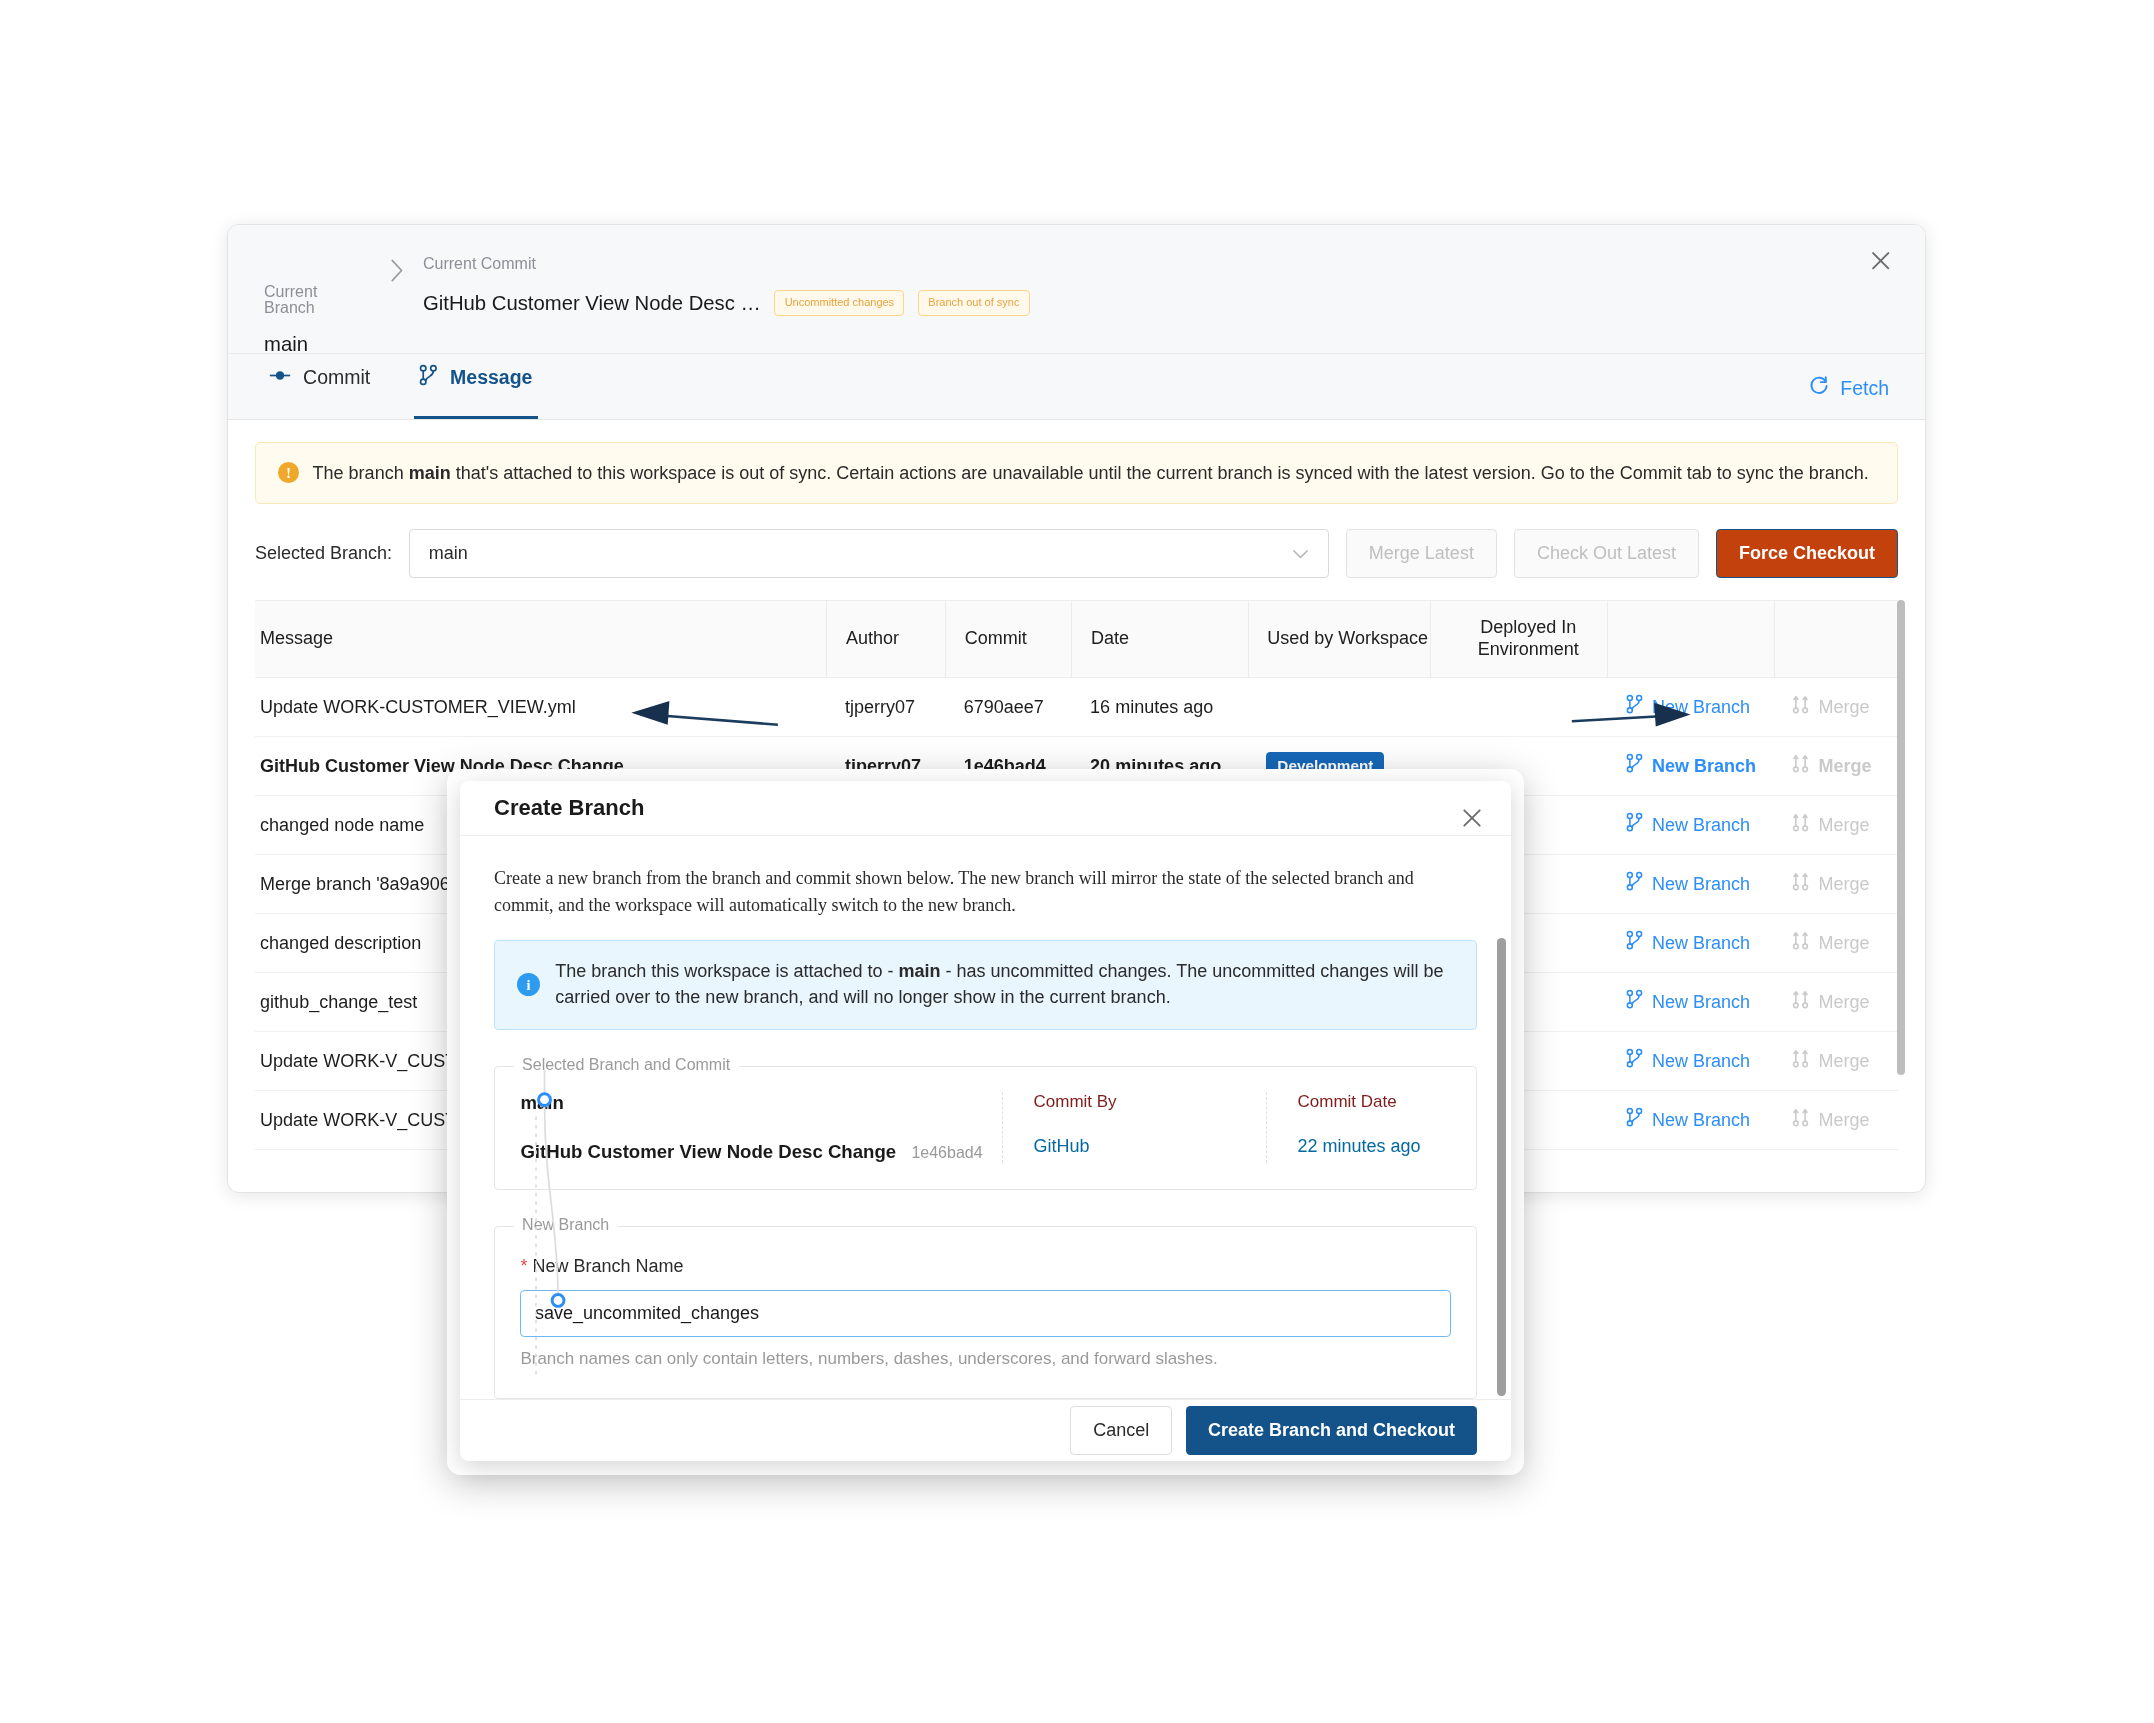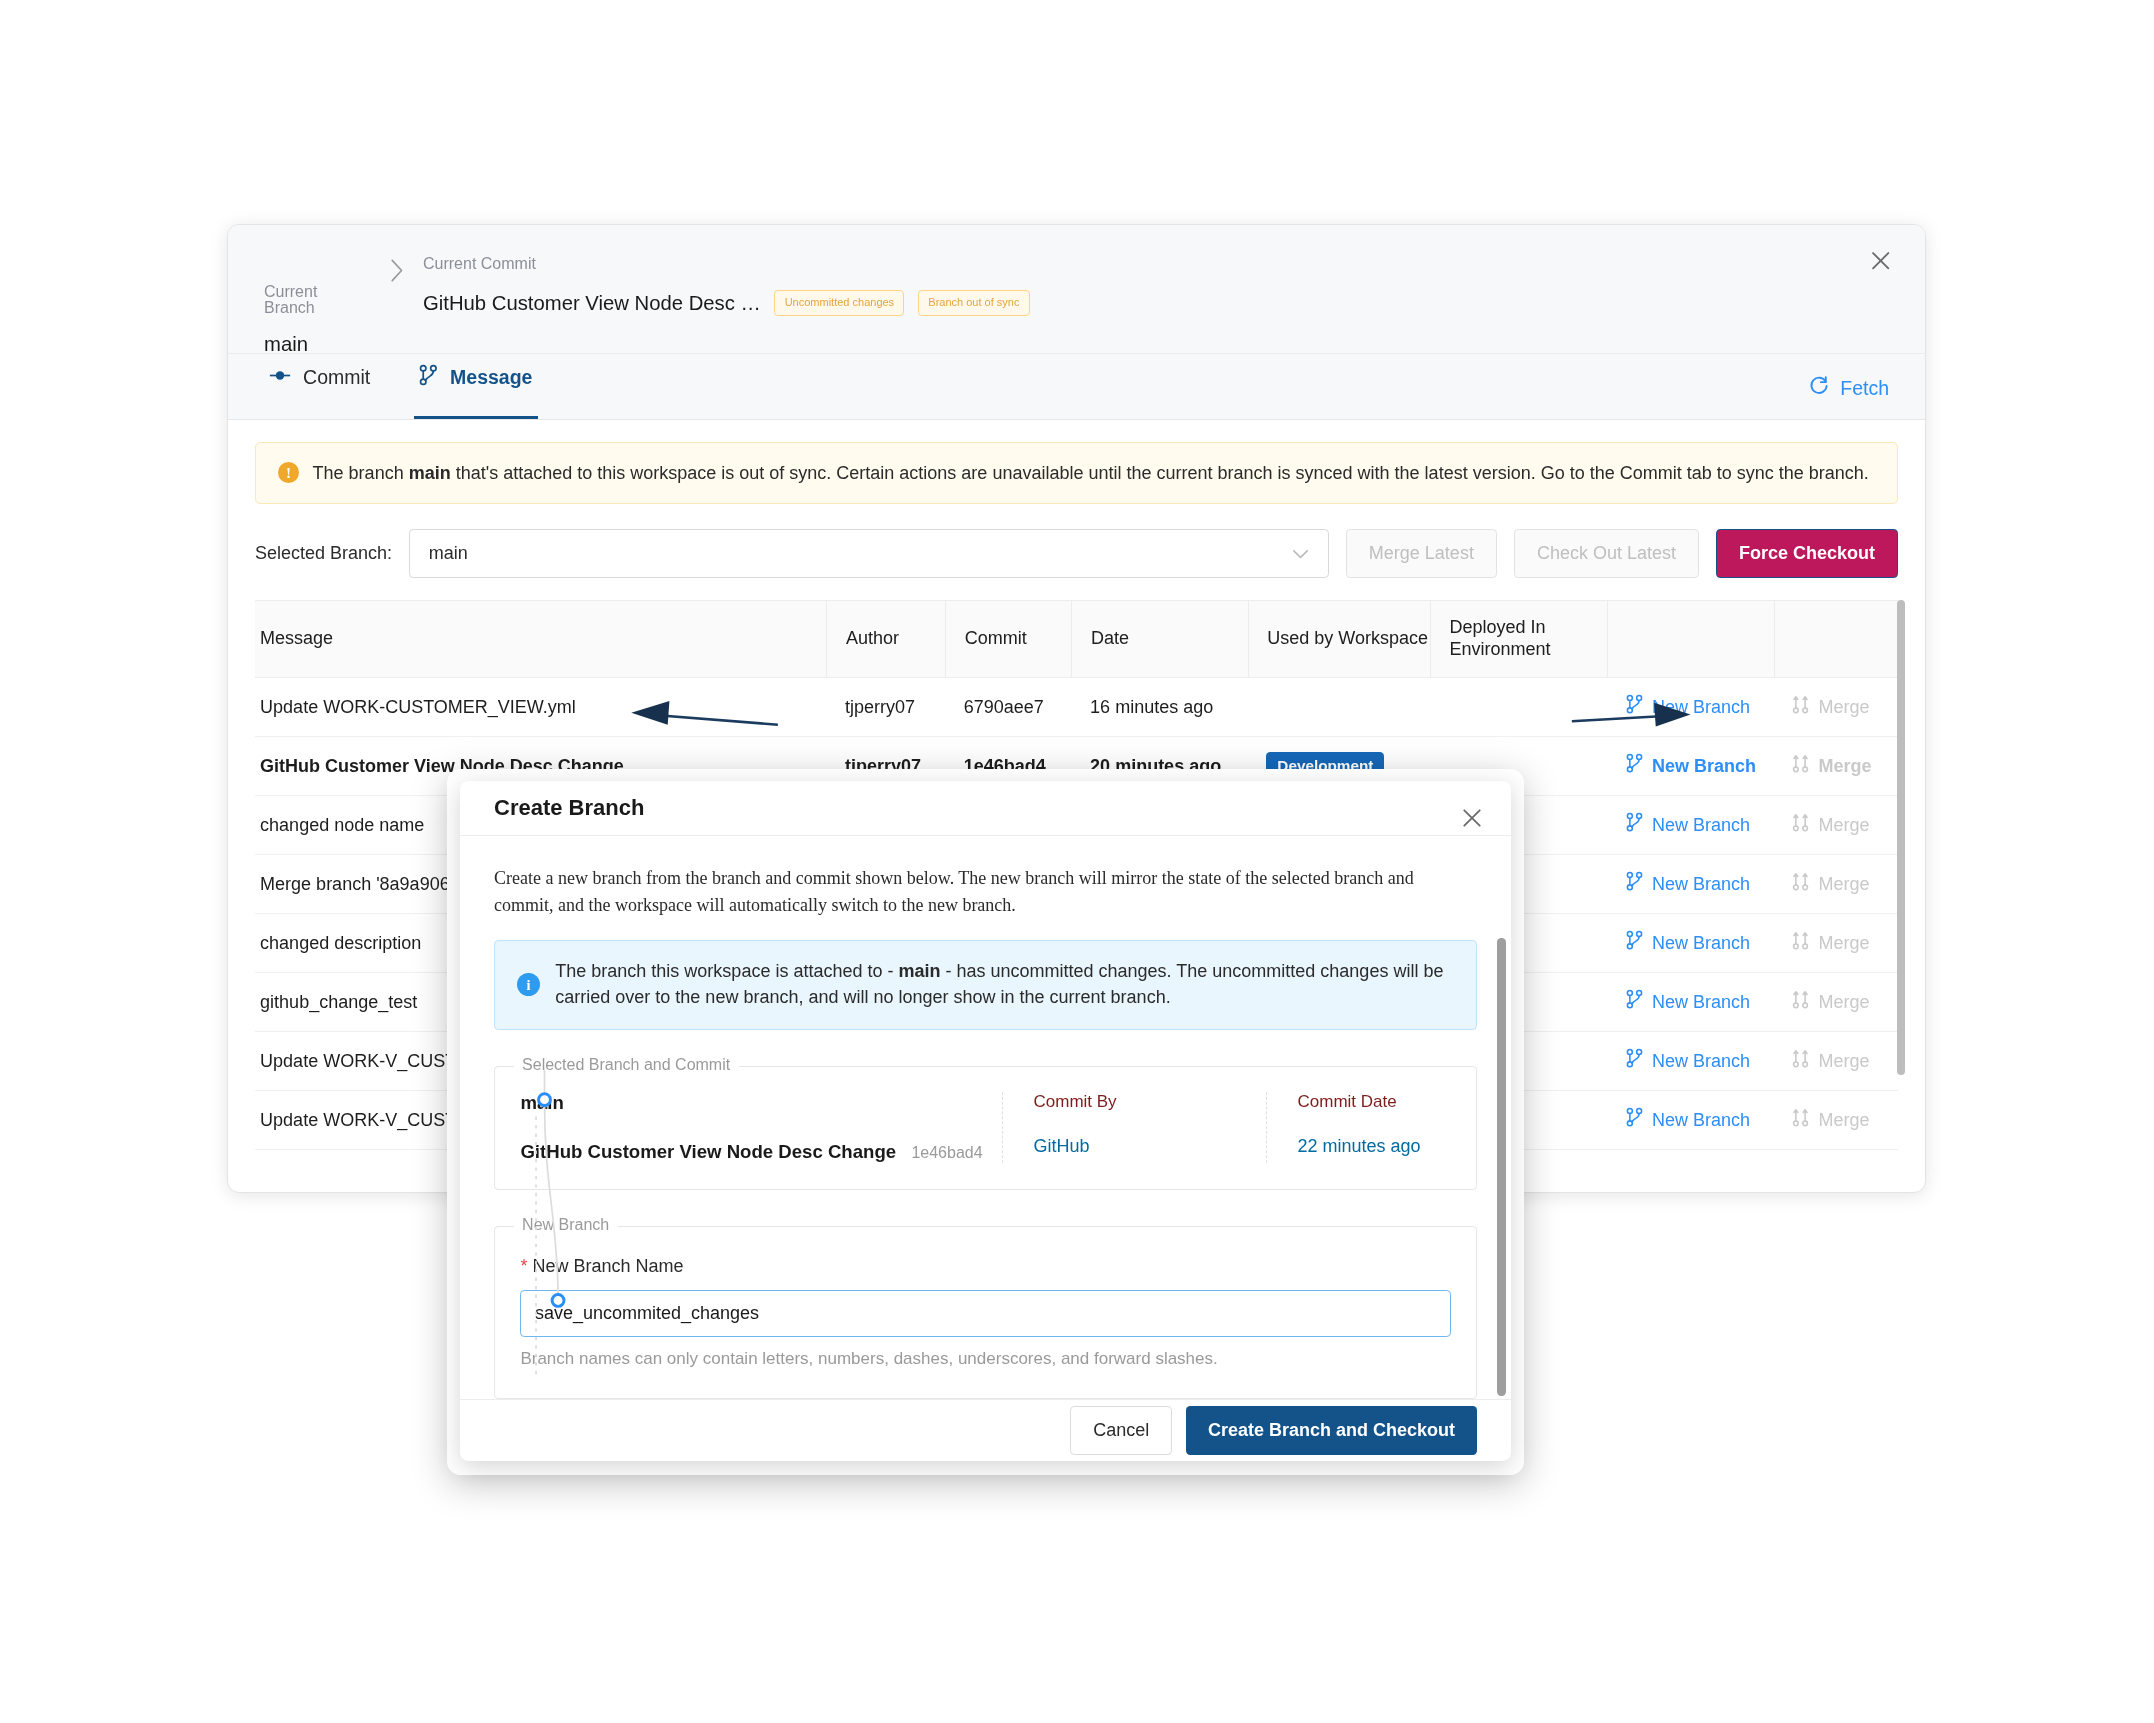--- a/index.html
+++ b/index.html
@@ -124,21 +124,21 @@
     padding: 0 18.6px;
     font-size: 18px; color:#2b2b2b;
     cursor: pointer;
   }
   .btn {
     height: 49px; border-radius: 4.2px;
     display:flex; align-items:center; justify-content:center;
     padding: 0 22px; font-size: 18px; white-space:nowrap; cursor:pointer;
   }
   .btn-ghost-dis { border:0.8px solid #e2e2e2; background:#fafafa; color:#bfbfbf; }
-  .btn-primary { background:#be185d; color:#fff; border:0.8px solid #14538a; font-weight:bold; }
+  .btn-primary { background:#c2410c; color:#fff; border:0.8px solid #14538a; font-weight:bold; }
 
   
   .tbl { margin: 0 27px; position: relative; }
   .tbl-head {
     display:flex; background:#fafafa;
     border-top:0.8px solid #ededed; border-bottom:0.8px solid #ededed;
     min-height: 78px; align-items: center;
   }
   .th {
     font-size: 18px; color:#202020; padding: 13.6px 0 13.6px 18.6px;
@@ -151,21 +151,21 @@
     border-bottom:0.8px solid #f0f0f0;
   }
   .td { font-size: 18px; color:#1d1d1d; padding: 12px 0 12px 18.6px; }
   .tbl-row.bold .td { font-weight:bold; }
 
   .c-msg   { width: 585px; padding-left: 5.1px; }
   .c-auth  { width: 121px; }
   .c-comm  { width: 129px; }
   .c-date  { width: 180px; }
   .c-ws    { width: 186px; }
-  .c-env   { width: 181px; }
+  .c-env   { width: 181px; text-align: center; }
   .c-nb    { width: 170px; }
   .c-mg    { width: 127px; }
 
   .badge-dev {
     display:inline-block; background:#1668b8; color:#fff;
     font-size: 15.3px; font-weight:bold; border-radius:4.2px;
     padding: 6px 11px 6.8px; line-height:1;
   }
   .lnk { color:#2c8ef8; display:flex; align-items:center; gap:9.3px; cursor:pointer; font-size:18px; }
   .lnk.dis { color:#c9c9c9; cursor:default; }

